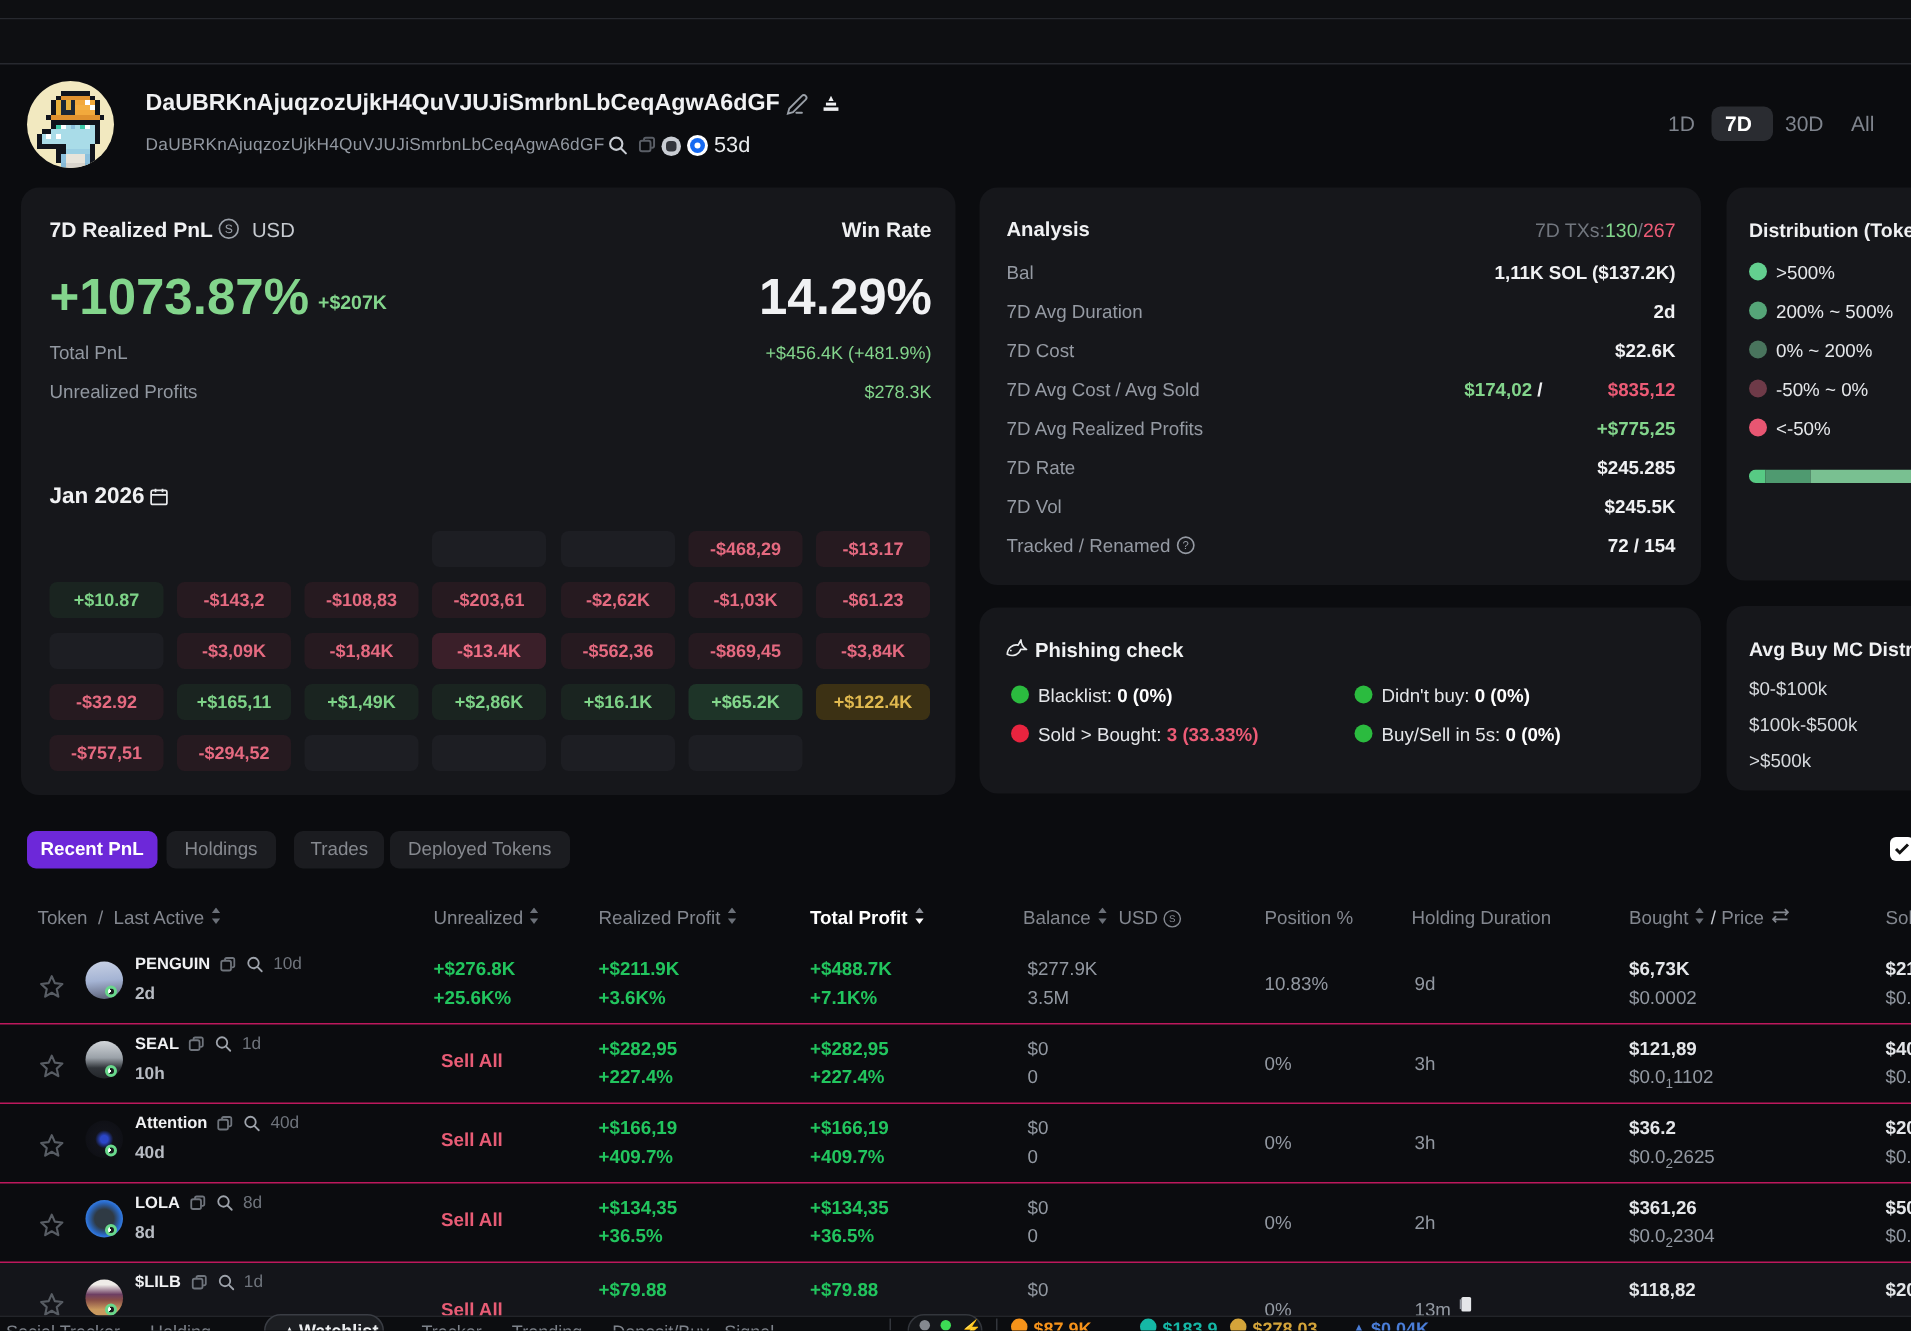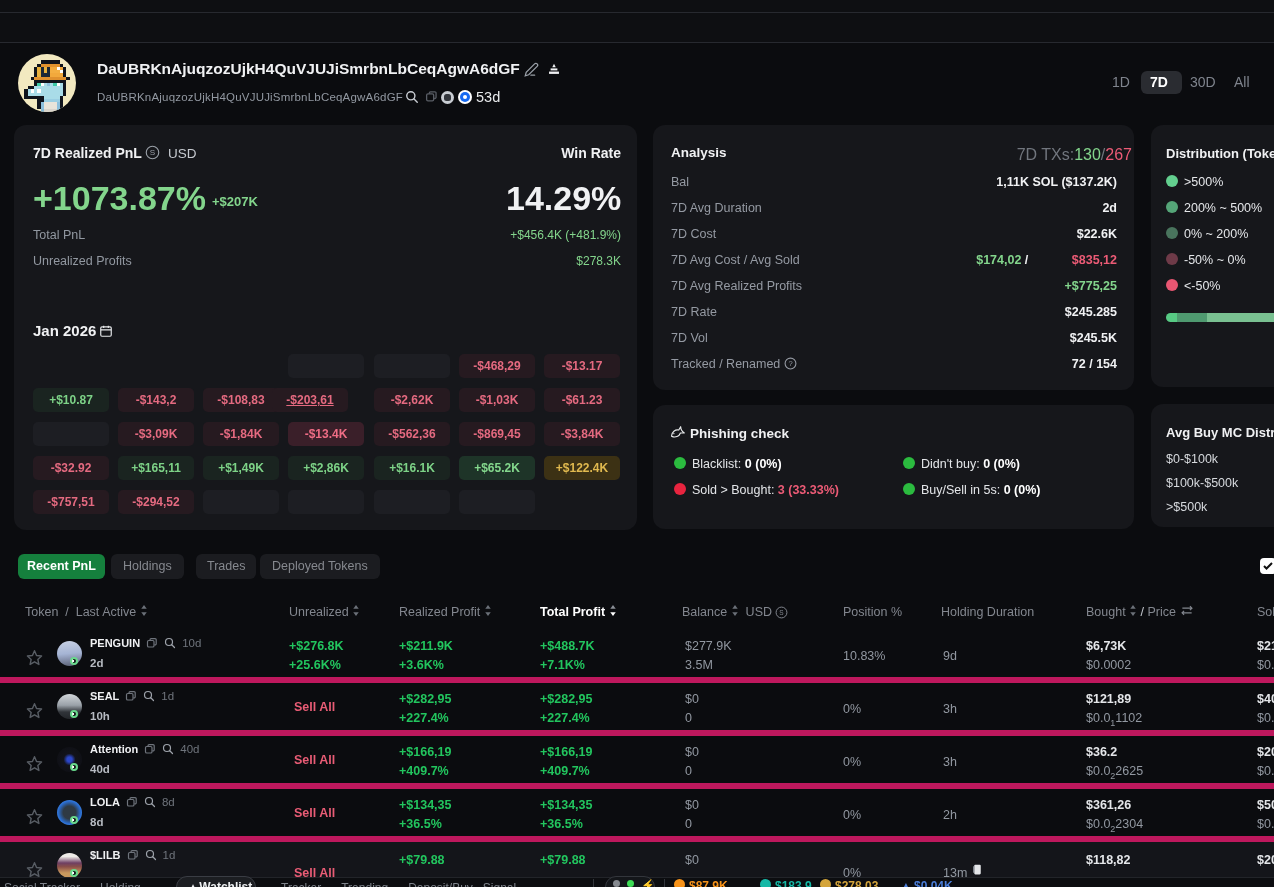--- a/index.html
+++ b/index.html
@@ -159,21 +159,21 @@
 </style>
 
 <div class="cell c-empty" style="left:288px;top:354px;"></div>
 <div class="cell c-empty" style="left:374px;top:354px;"></div>
 <div class="cell c-red" style="left:459px;top:354px;">-$468,29</div>
 <div class="cell c-red" style="left:544px;top:354px;">-$13.17</div>
 
 <div class="cell c-green" style="left:33px;top:388px;">+$10.87</div>
 <div class="cell c-red" style="left:118px;top:388px;">-$143,2</div>
 <div class="cell c-red" style="left:203px;top:388px;">-$108,83</div>
-<div class="cell c-red" style="left:272px;top:388px;text-decoration:underline;">-$203,61</div>
+<div class="cell c-red" style="left:288px;top:388px;">-$203,61</div>
 <div class="cell c-red" style="left:374px;top:388px;">-$2,62K</div>
 <div class="cell c-red" style="left:459px;top:388px;">-$1,03K</div>
 <div class="cell c-red" style="left:544px;top:388px;">-$61.23</div>
 
 <div class="cell c-empty" style="left:33px;top:422px;"></div>
 <div class="cell c-red" style="left:118px;top:422px;">-$3,09K</div>
 <div class="cell c-red" style="left:203px;top:422px;">-$1,84K</div>
 <div class="cell c-red2" style="left:288px;top:422px;">-$13.4K</div>
 <div class="cell c-red" style="left:374px;top:422px;">-$562,36</div>
 <div class="cell c-red" style="left:459px;top:422px;">-$869,45</div>
@@ -235,39 +235,39 @@
 <div class="abs ptxt" style="left:1166px;top:279px;"><span class="dot" style="background:#e85672;"></span>&lt;-50%</div>
 <div class="abs" style="left:1166px;top:313px;width:108px;height:9px;border-radius:5px 0 0 5px;overflow:hidden;">
   <div style="position:absolute;left:0;top:0;width:11px;height:9px;background:#57ca84;"></div>
   <div style="position:absolute;left:11px;top:0;width:30px;height:9px;background:#4f9a70;"></div>
   <div style="position:absolute;left:41px;top:0;width:67px;height:9px;background:#79c091;"></div>
 </div>
 </div>
 
 <div class="card" style="left:653px;top:125px;width:481px;height:265px;"></div>
 <div class="abs white b" style="left:671px;top:145px;font-size:13.5px;">Analysis</div>
-<div class="abs" style="right:142px;top:146px;font-size:16px;color:#71767e;">7D TXs:<span style="color:#83d58c;">130</span>/<span style="color:#ec5b76;">267</span></div>
+<div class="abs" style="right:157px;top:146px;font-size:13px;color:#71767e;">7D TXs:<span style="color:#83d58c;">130</span>/<span style="color:#ec5b76;">267</span></div>
 
 <div class="card" style="left:653px;top:405px;width:481px;height:124px;"></div>
 <svg class="abs" style="left:669px;top:425px;transform:rotate(-30deg);" width="16" height="16" viewBox="0 0 24 24" fill="none" stroke="#e8eaec" stroke-width="1.7">
     <path d="M2.5 12 C6 6.5 12.5 6 16.5 9.5 L21.5 6.5 C20.5 8.5 20 10.2 20 12 C20 13.8 20.5 15.5 21.5 17.5 L16.5 14.5 C12.5 18 6 17.5 2.5 12 Z" stroke-linejoin="round"></path>
     <circle cx="7.5" cy="10.5" r="0.9" fill="#e8eaec" stroke="none"></circle>
   </svg>
 <div class="abs white b" style="left:690px;top:426px;font-size:13.5px;">Phishing check</div>
 
 <div class="card" style="left:1151px;top:125px;width:123px;height:262px;border-top-right-radius:0;border-bottom-right-radius:0;"></div>
 <div class="abs white b" style="left:1166px;top:146px;font-size:13px;white-space:nowrap;">Distribution (Token)</div>
 
 <div class="card" style="left:1151px;top:404px;width:123px;height:123px;border-top-right-radius:0;border-bottom-right-radius:0;"></div>
 <div class="abs white b" style="left:1166px;top:425px;font-size:13px;white-space:nowrap;">Avg Buy MC Distribution</div>
 <div class="abs" style="left:1166px;top:452px;font-size:12.5px;color:#d6d9dd;">$0-$100k</div>
 <div class="abs" style="left:1166px;top:476px;font-size:12.5px;color:#d6d9dd;">$100k-$500k</div>
 <div class="abs" style="left:1166px;top:500px;font-size:12.5px;color:#d6d9dd;">&gt;$500k</div>
 
-<div class="abs" style="left:18px;top:554px;height:25px;padding:0 9px;line-height:25px;background:#15803d;border-radius:6px;color:#ffffff;font-weight:bold;font-size:12.5px;">Recent PnL</div>
+<div class="abs" style="left:18px;top:554px;height:25px;padding:0 9px;line-height:25px;background:#6d28d9;border-radius:6px;color:#ffffff;font-weight:bold;font-size:12.5px;">Recent PnL</div>
 <div class="abs" style="left:111px;top:554px;height:25px;padding:0 12px;line-height:25px;background:#1b1c20;border-radius:6px;color:#86898f;font-size:12.5px;">Holdings</div>
 <div class="abs" style="left:196px;top:554px;height:25px;padding:0 11px;line-height:25px;background:#1b1c20;border-radius:6px;color:#86898f;font-size:12.5px;">Trades</div>
 <div class="abs" style="left:260px;top:554px;height:25px;padding:0 12px;line-height:25px;background:#1b1c20;border-radius:6px;color:#86898f;font-size:12.5px;">Deployed Tokens</div>
 <div class="abs" style="left:1260px;top:558px;width:16px;height:16px;background:#ffffff;border-radius:4px;"></div>
 <svg class="abs" style="left:1262px;top:560px;" width="12" height="12" viewBox="0 0 24 24" fill="none" stroke="#111" stroke-width="4">
     <path d="M4 12 l5 5 L20 6"></path>
   </svg>
 
 <div id="tablehead">
 <style>
@@ -302,21 +302,21 @@
         <path d="M4 0 L7 4 H1 Z" fill="#6b7078"></path>
         <path d="M4 12 L7 8 H1 Z" fill="#6b7078"></path>
       </svg> <span style="color:#c6cad0;">/</span> Price <svg width="14" height="11" viewBox="0 0 24 18" fill="none" stroke="#83878f" stroke-width="2">
         <path d="M4 5 H20 M17 1.5 L20.5 5 L17 8.5 M20 13 H4 M7 9.5 L3.5 13 L7 16.5"></path>
       </svg></div>
 <div class="th" style="left:1257px;">Sold</div>
 </div>
 
 <div id="tablerows">
 <style>
- .trow { position:absolute; left:0; width:1274px; height:53px; border-bottom:6px solid #be185d; }
+ .trow { position:absolute; left:0; width:1274px; height:53px; border-bottom:1px solid #be185d; }
  .sub { position:absolute; left:90px; top:27px; font-size:11.5px; color:#b7bbc2; font-weight:bold; }
  .v2 { position:absolute; font-size:12.5px; font-weight:bold; line-height:19px; top:7px; white-space:nowrap; }
  .vg { color:#22c55e; }
  .star { position:absolute; left:26px; top:19px; }
  .tava { position:absolute; left:57px; top:11px; width:25px; height:25px; border-radius:50%; }
  .badge { position:absolute; left:70px; top:27px; width:8px; height:8px; border-radius:50%; background:conic-gradient(from 220deg, #ffffff 0 120deg, #17191c 120deg 360deg); border:2px solid #68d88b; }
  .sell { position:absolute; left:294px; top:17px; font-size:12.5px; font-weight:bold; color:#e85c75; }
  .bal1 { color:#9298a1; font-weight:normal; }
  .nameline { position:absolute; left:90px; top:7px; display:flex; align-items:center; gap:6px; white-space:nowrap; }
  .nm { font-size:11px; font-weight:bold; color:#f0f1f3; }

